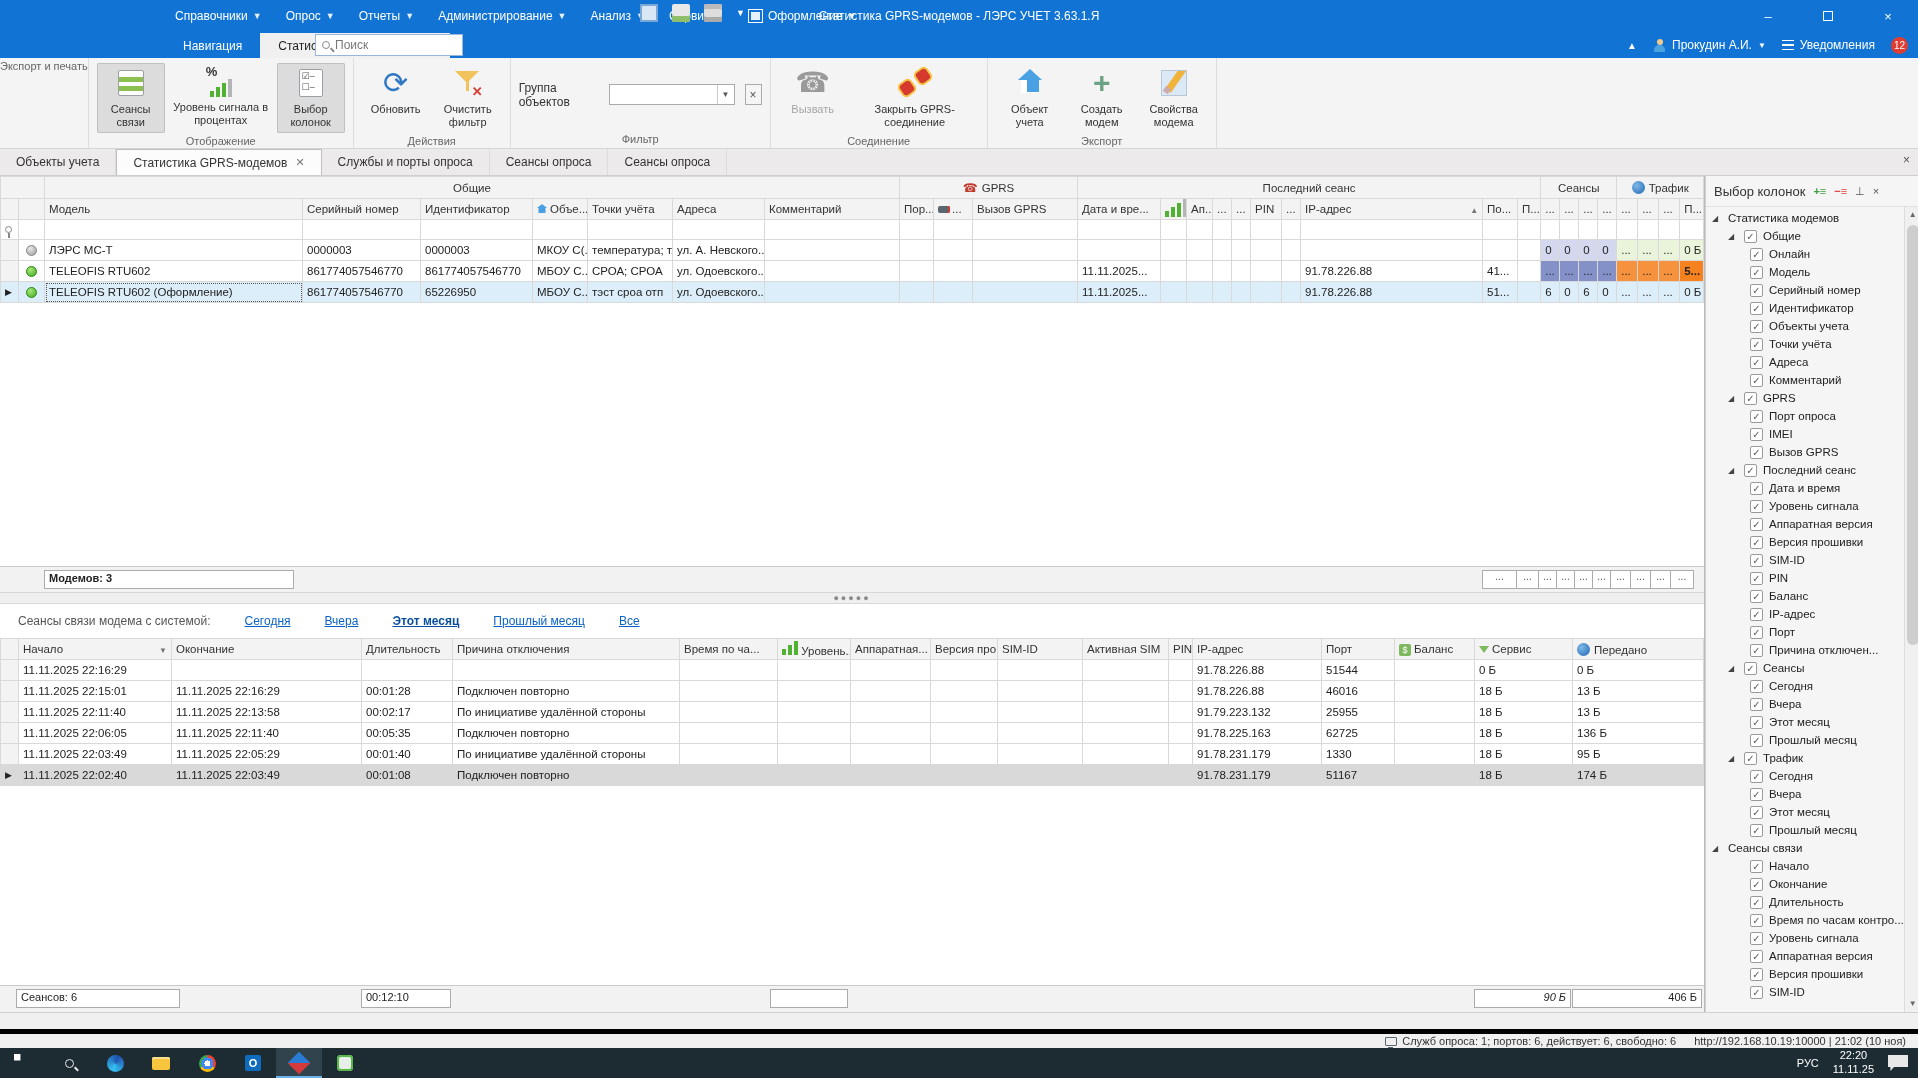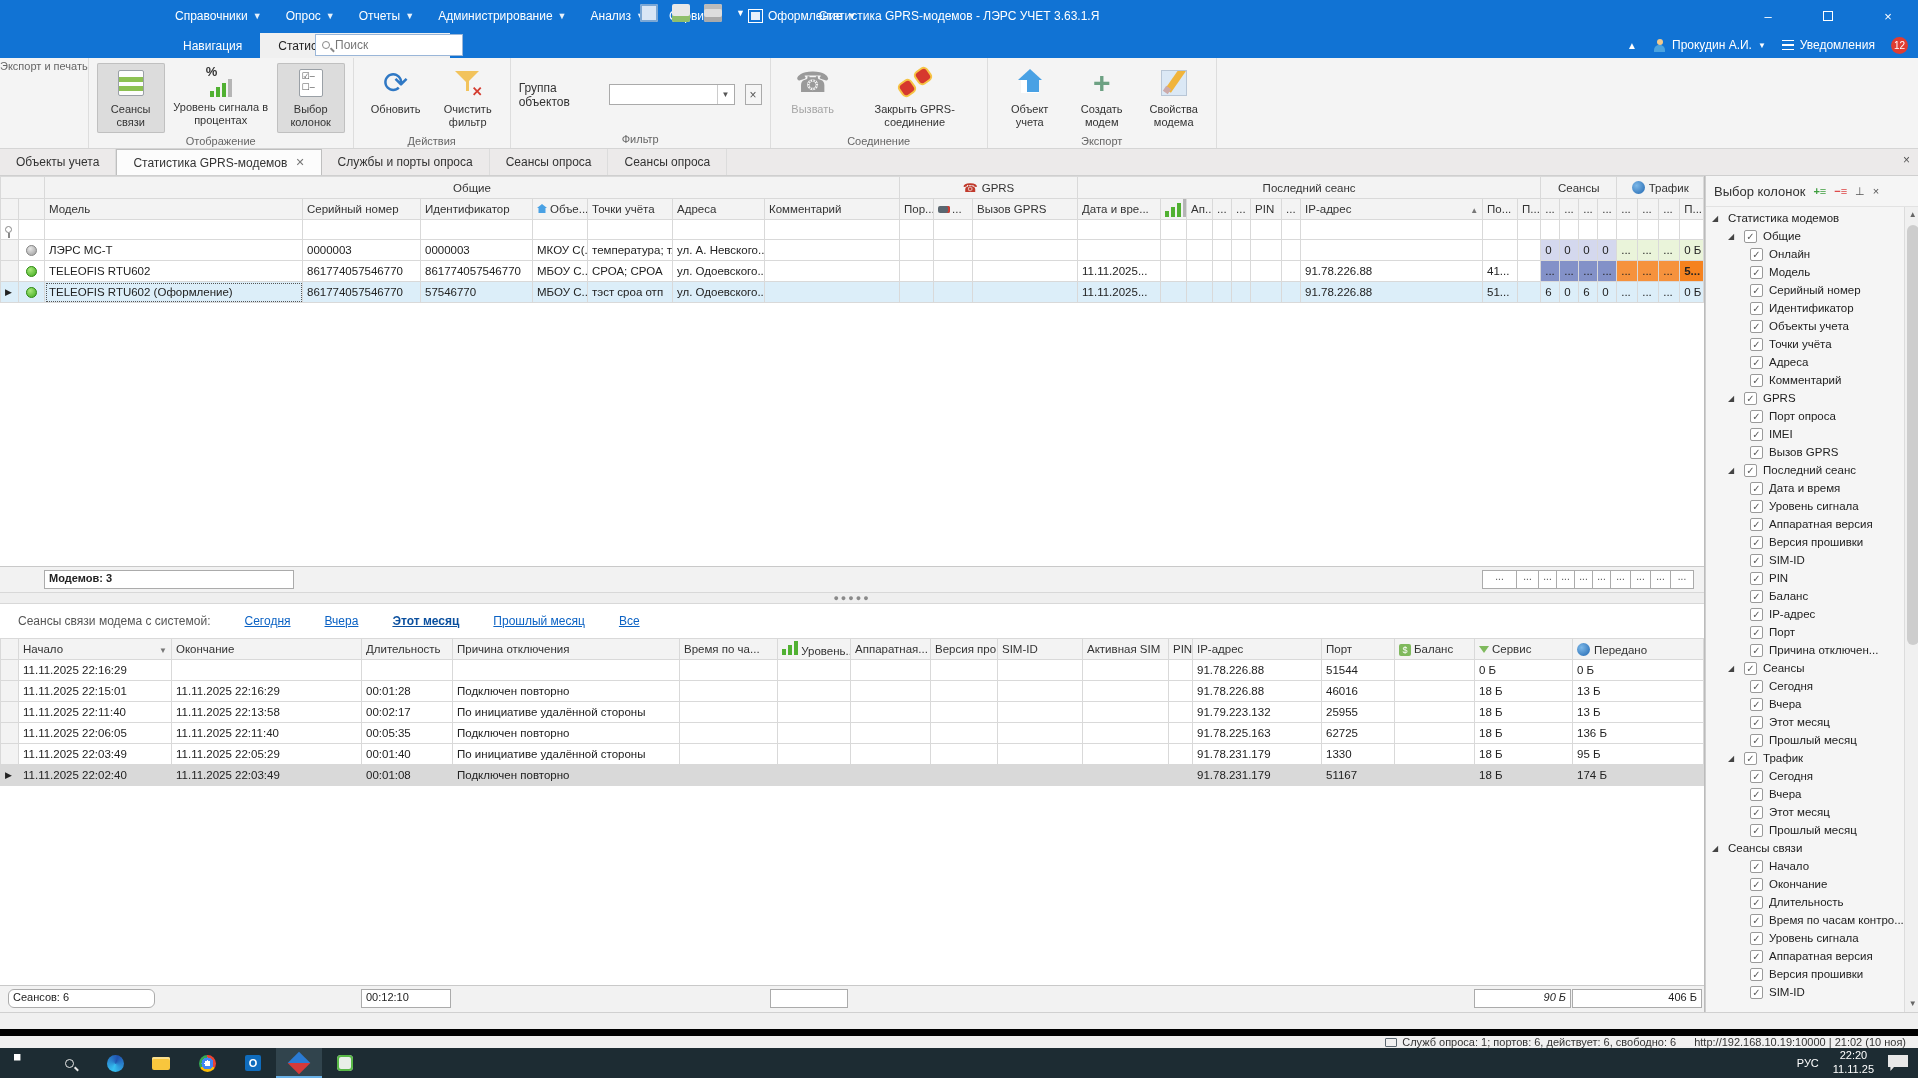--- a/index.html
+++ b/index.html
@@ -169,21 +169,21 @@
   .titem.root{ padding-left:6px; }
   .titem.group{ padding-left:22px; }
   .titem.leaf{ padding-left:44px; }
   .scrollbar{ width:16px; background:#f0f0f0; border-left:1px solid #dcdcdc; position:relative; }
   .scrollbar .sarr{ position:absolute; left:0; width:16px; height:16px; font-size:8px; color:#666; text-align:center; line-height:16px; }
   .scrollbar .sarr.up{ top:0; } .scrollbar .sarr.dn{ bottom:0; }
   .scrollbar .thumb{ position:absolute; left:2px; top:18px; width:12px; height:420px; background:#cdcdcd; border-radius:6px; }
 
   
   .statuszone{ position:absolute; left:0; top:1012px; width:100%; height:36px; background:#f0f0f0; border-top:1px solid #d0d0d0; }
-  .statusbar{ position:absolute; left:0; bottom:0; width:100%; height:19px; background:#f0f0f0; border-top:7px solid #000000;
+  .statusbar{ position:absolute; left:0; bottom:0; width:100%; height:19px; background:#f0f0f0; border-top:5px solid #000000;
     display:flex; align-items:center; justify-content:flex-end; gap:18px; padding-right:12px; font-size:11px; color:#333; }
   .pcico{ display:inline-block; width:12px; height:9px; border:1.5px solid #5b6770; border-radius:1px; position:relative; margin-right:5px; vertical-align:-1px; }
   .pcico::after{ content:""; position:absolute; left:2px; bottom:-4px; width:5px; height:2px; background:#5b6770; }
   .taskbar{ position:absolute; left:0; top:1048px; width:100%; height:30px; background:#1d2c33; display:flex; align-items:center; color:#fff; }
   .tbicon{ width:46px; height:30px; display:flex; align-items:center; justify-content:center; }
   .tbicon.activeapp{ background:#31444d; box-shadow:inset 0 -2px 0 #6ab2e8; }
   .winlogo{ width:14px; height:14px; background:conic-gradient(#fff 0 360deg); clip-path:polygon(0 0,46% 0,46% 46%,0 46%); box-shadow:8px 0 0 -1px #fff, 0 8px 0 -1px #fff, 8px 8px 0 -1px #fff; margin:-4px 0 0 -4px; }
   .tmag{ width:9px; height:9px; border:1.8px solid #e8e8e8; border-radius:50%; position:relative; }
   .tmag::after{ content:""; position:absolute; left:8px; top:8px; width:5px; height:1.8px; background:#e8e8e8; transform:rotate(45deg); }
   .cir{ width:17px; height:17px; border-radius:50%; }
@@ -602,21 +602,21 @@
             <td class="traf-orange">...</td>
             <td class="traf-orange">...</td>
             <td class="traf-orange deep">5...</td>
           </tr>
 
           <tr class="selrow">
             <td class="ind">▶</td>
             <td style="text-align:center"><span class="dot green"></span></td>
             <td class="focuscell">TELEOFIS RTU602 (Оформление)</td>
             <td>861774057546770</td>
-            <td>57546770</td>
+            <td>65226950</td>
             <td>МБОУ С...</td>
             <td>тэст сроа отп</td>
             <td>ул. Одоевского...</td>
             <td></td>
             <td></td>
                 <td></td>
                 <td></td>
             <td>11.11.2025...</td>
             <td></td>
                 <td></td>
@@ -849,21 +849,21 @@
                 <td>91.78.231.179</td>
                 <td class="cnum">51167</td>
                 <td></td>
                 <td class="cnum">18 Б</td>
                 <td class="cnum">174 Б</td>
               </tr>
             </tbody>
         </table>
         <div class="botfiller"></div>
         <div class="botsummary">
-          <div class="sumbox" style="left:8px; width:147px;border-radius:6px;">Сеансов: 6</div>
+          <div class="sumbox" style="left:16px; width:164px;">Сеансов: 6</div>
           <div class="sumbox" style="left:361px; width:90px;">00:12:10</div>
           <div class="sumbox" style="left:770px; width:78px;"></div>
           <div class="sumbox" style="left:1474px; width:97px; text-align:right;font-style:italic;">90 Б</div>
           <div class="sumbox" style="left:1572px; width:130px; text-align:right;">406 Б</div>
         </div>
       </div>
     </div>
 
     <div class="chooser">
       <div class="chead">

